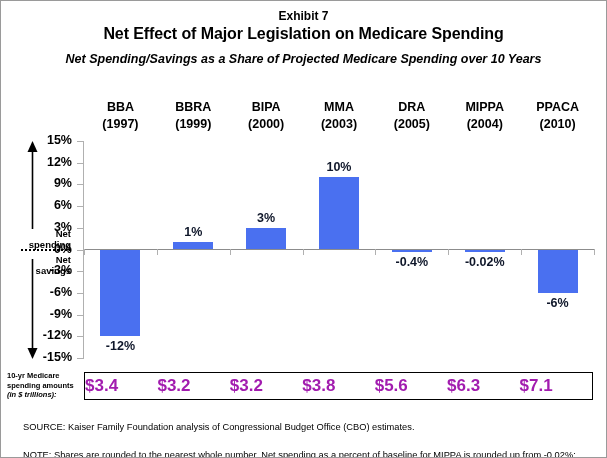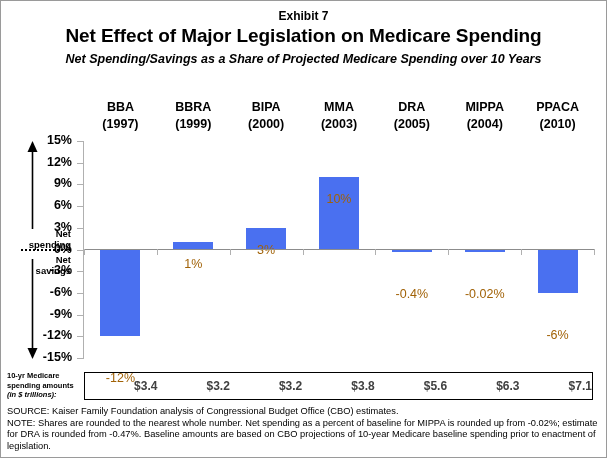--- a/index.html
+++ b/index.html
@@ -27,21 +27,21 @@
     top: 8px; left: 0; right: 0;
     text-align: center;
     font-size: 12px;
     font-weight: bold;
     color: #000;
   }
   .main-title {
     position: absolute;
     top: 24px; left: 0; right: 0;
     text-align: center;
-    font-size: 19px;
+    font-size: 16px;
     font-weight: bold;
     color: #000;
     letter-spacing: -0.1px;
   }
   .sub-title {
     position: absolute;
     top: 51px; left: 0; right: 0;
     text-align: center;
     font-size: 12.5px;
     font-weight: bold;
@@ -151,24 +151,23 @@
     transform: translateX(-50%);
     width: 40px;
     background: #4a70f0;
     border: 0;
   }
   .bar-label {
     position: absolute;
     left: 50%;
     transform: translateX(-50%);
     font-size: 12.5px;
-    font-weight: normal;
-    color: #a16207;
+    font-weight: bold;
+    color: #0f172a;
     white-space: nowrap;
-    margin-top: 32px;
   }
   .xtick {
     position: absolute;
     top: 248px;
     width: 1px;
     height: 6px;
     background: #b0b0b0;
   }
 
   
@@ -189,37 +188,37 @@
     top: 371px;
     width: 509px;
     height: 28px;
     box-sizing: border-box;
     border: 1px solid #000;
     display: flex;
     align-items: center;
   }
   .baseline-cell {
     flex: 1 1 0;
-    text-align: right;
-    font-size: 12px;
-    font-weight: bold;
-    color: #404040;
+    text-align: left;
+    font-size: 17px;
+    font-weight: bold;
+    color: #a21caf;
   }
 
   
   .footnotes {
     position: absolute;
     left: 6px;
     top: 405px;
     width: 593px;
     font-size: 9.3px;
     line-height: 11.6px;
     color: #000;
   }
-  .footnotes div { margin: 0; }
+  .footnotes div { margin: 16px; }
 </style>
 </head>
 <body>
 
 <div id="page">
 
   <div class="exhibit-label">Exhibit 7</div>
   <div class="main-title">Net Effect of Major Legislation on Medicare Spending</div>
   <div class="sub-title">Net Spending/Savings as a Share of Projected Medicare Spending over 10 Years</div>
 

